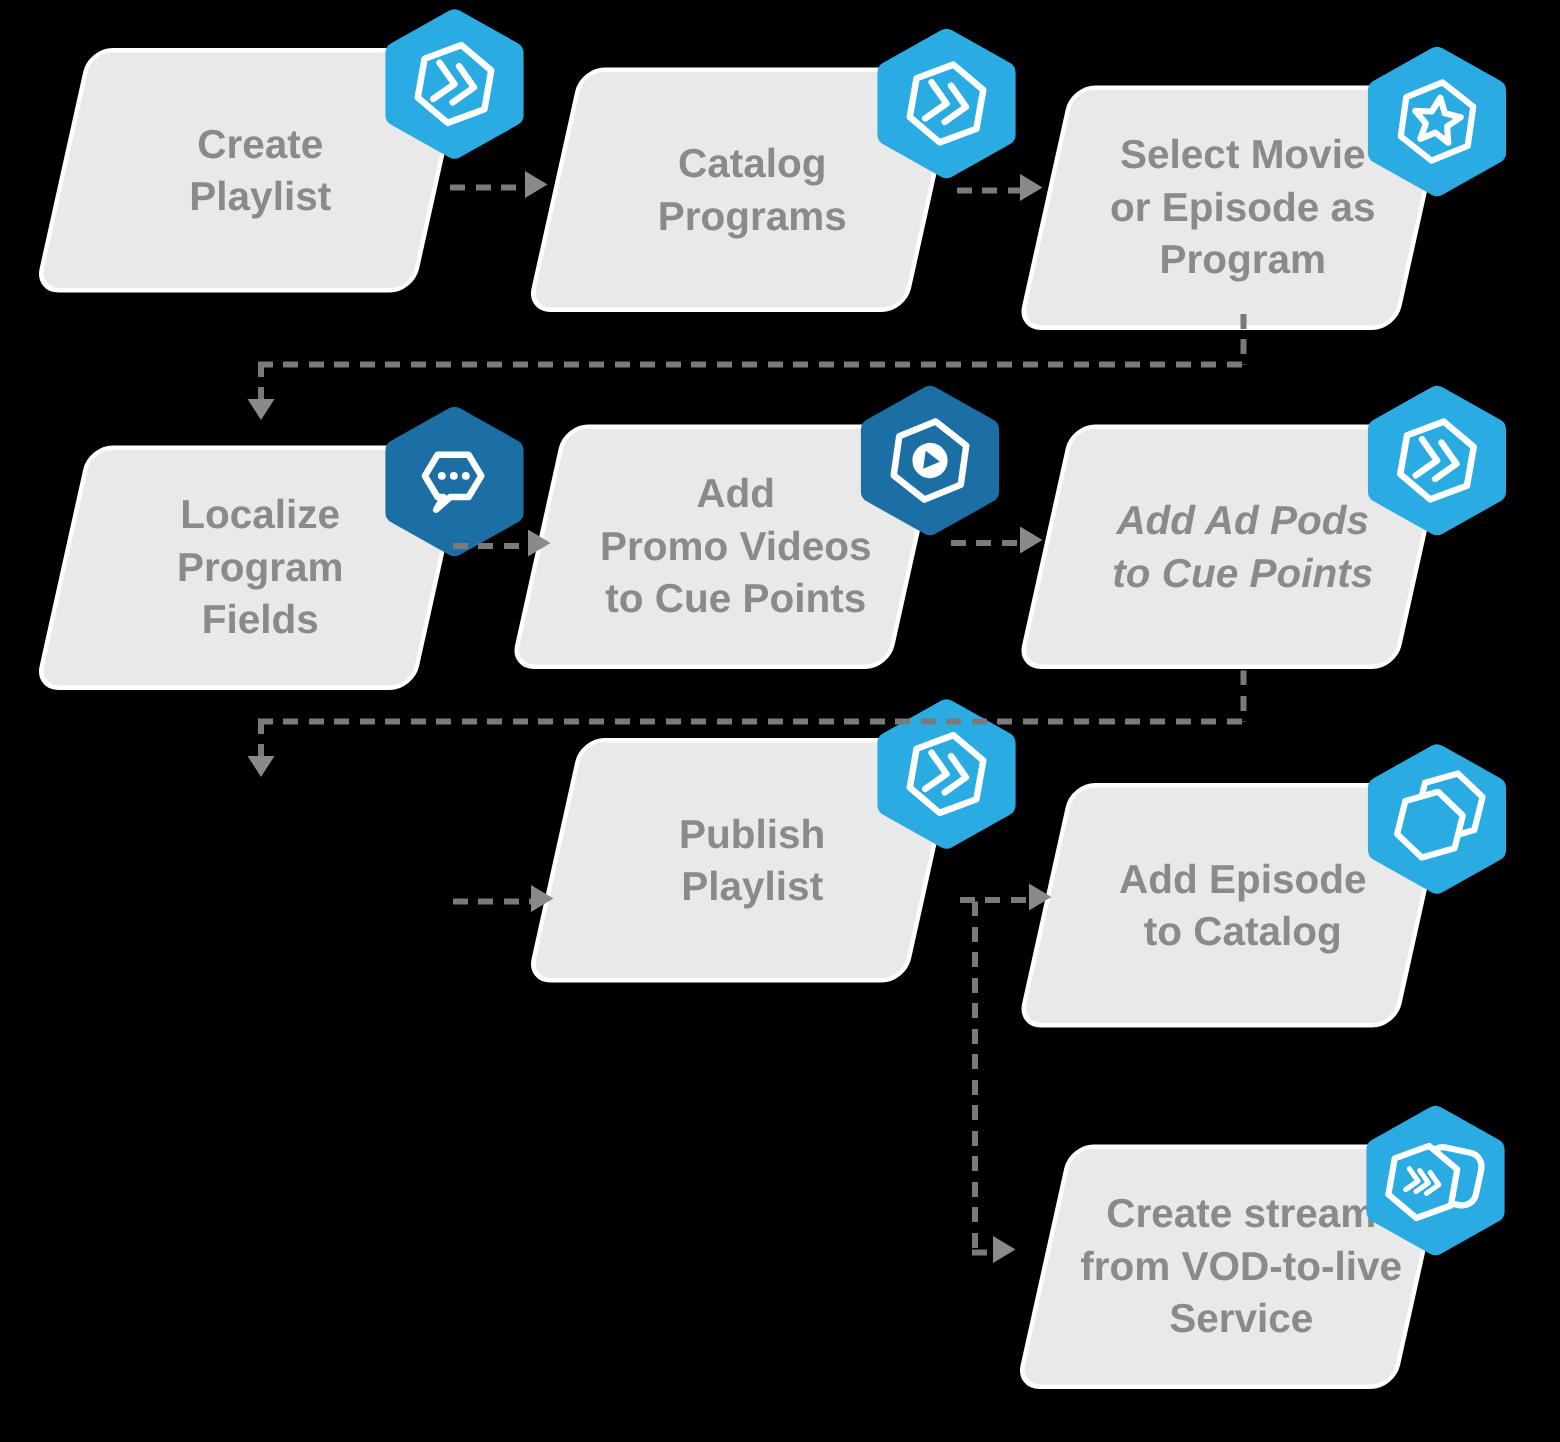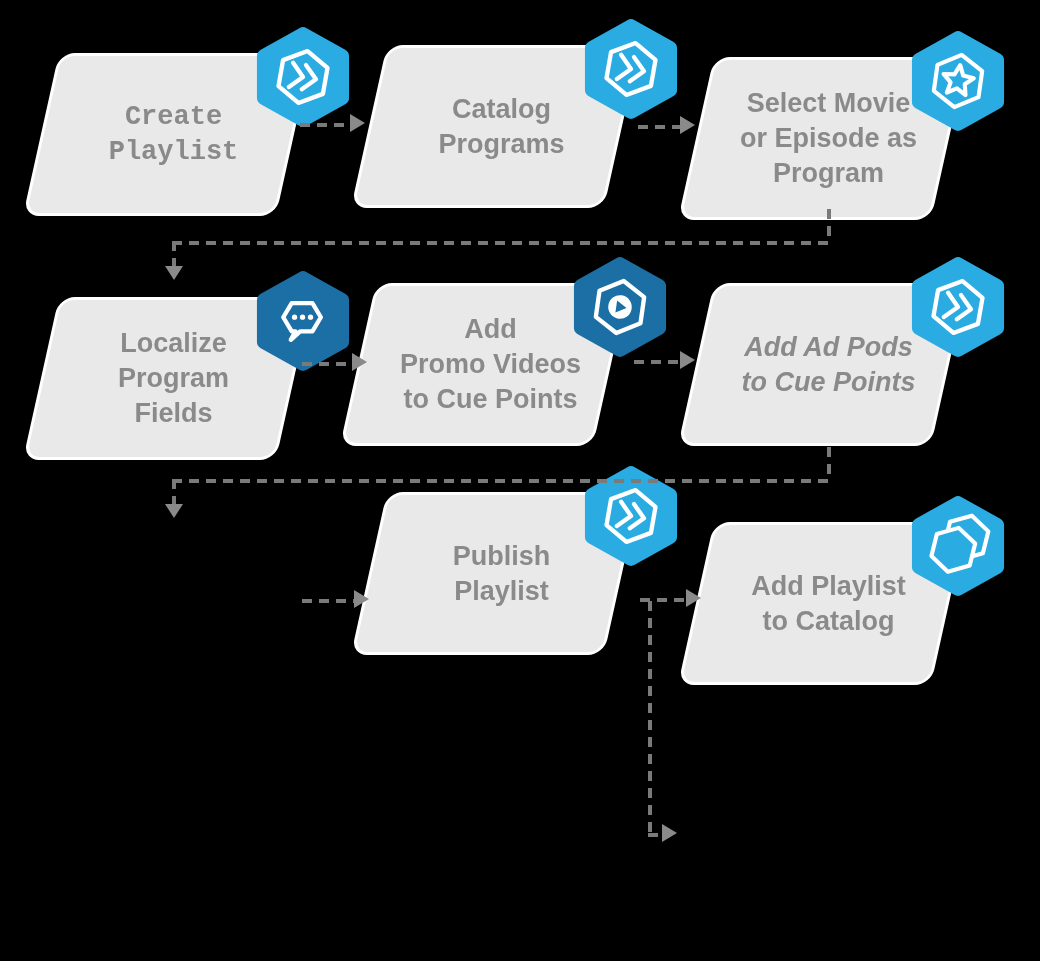--- a/index.html
+++ b/index.html
@@ -32,21 +32,21 @@
     background:repeating-linear-gradient(90deg,var(--line) 0 10px,transparent 10px 17px);}
   .dash-v{position:absolute;width:4px;
     background:repeating-linear-gradient(180deg,var(--line) 0 10px,transparent 10px 17px);}
   .head-r{position:absolute;width:0;height:0;
     border-top:9px solid transparent;border-bottom:9px solid transparent;
     border-left:15px solid var(--arrow);}
   .head-d{position:absolute;width:0;height:0;
     border-left:9px solid transparent;border-right:9px solid transparent;
     border-top:14px solid var(--arrow);}
   
-  .n0{left:59px;top:53px;font-family:Liberation Mono, monospace;}  .n1{left:387px;top:45px;}  .n2{left:714px;top:57px;}
+  .n0{left:59px;top:32px;}  .n1{left:387px;top:45px;}  .n2{left:714px;top:57px;}
   .n3{left:59px;top:297px;} .n4{left:376px;top:283px;} .n5{left:714px;top:283px;font-style:italic;}
   .n6{left:59px;top:522px;} .n7{left:387px;top:492px;} .n8{left:714px;top:522px;}
   .n9{left:713px;top:763px;}
 </style>
 </head>
 <body>
 
 <svg width="0" height="0" style="position:absolute">
   <defs>
     <path id="badge-hex" d="M50 9 L91 32 L91 76 L50 99 L9 76 L9 32 Z"></path>
@@ -186,30 +186,42 @@
     <div class="badge badge-light">
       <svg viewBox="0 0 100 108">
           <use href="#badge-hex" fill="var(--c)" stroke="var(--c)" stroke-width="16" stroke-linejoin="round"></use>
           <use href="#glyph-ff"></use>
         </svg>
     </div>
   </div>
 
   <div class="node n8">
     <div class="shape"></div>
-    <div class="label">Add Playlist
+    <div class="label">Add Episode
 to Catalog</div>
     <div class="badge badge-light">
       <svg viewBox="0 0 100 108">
           <use href="#badge-hex" fill="var(--c)" stroke="var(--c)" stroke-width="16" stroke-linejoin="round"></use>
           <use href="#glyph-catalog"></use>
         </svg>
     </div>
   </div>
 
+  <div class="node n9">
+    <div class="shape"></div>
+    <div class="label">Create stream
+from VOD-to-live
+Service</div>
+    <div class="badge badge-light">
+      <svg viewBox="0 0 100 108">
+          <use href="#badge-hex" fill="var(--c)" stroke="var(--c)" stroke-width="16" stroke-linejoin="round"></use>
+          <use href="#glyph-vod"></use>
+        </svg>
+    </div>
+  </div>
 
   <div class="dash-h" style="left:300px;top:123px;width:50px"></div>
   <div class="head-r" style="left:350px;top:114px"></div>
 
   <div class="dash-h" style="left:638px;top:125px;width:42px"></div>
   <div class="head-r" style="left:680px;top:116px"></div>
 
   <div class="dash-v" style="left:827px;top:209px;height:34px"></div>
   <div class="dash-h" style="left:172px;top:241px;width:657px"></div>
   <div class="dash-v" style="left:172px;top:241px;height:26px"></div>

